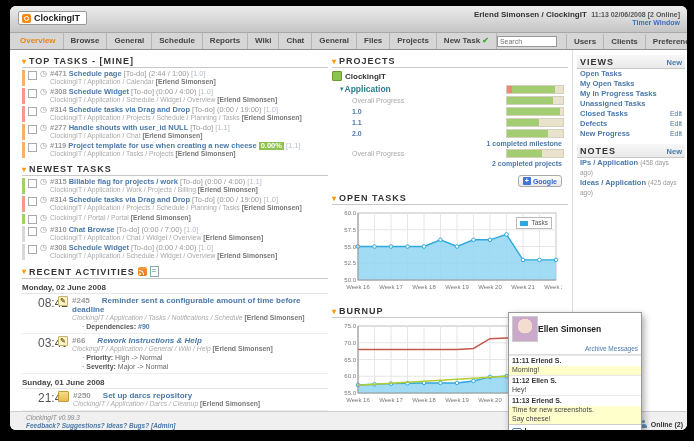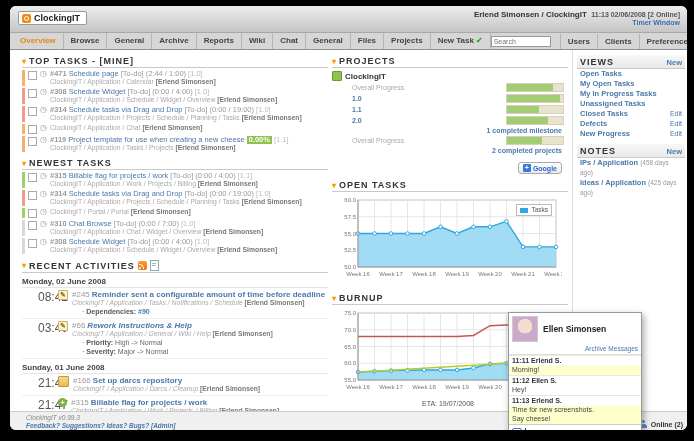--- a/index.html
+++ b/index.html
@@ -31,39 +31,39 @@
   .sec-h{font-size:9px;font-weight:bold;color:#333;letter-spacing:1px;border-bottom:1px solid #c9c9c9;padding:1px 0;margin-top:5px;display:flex;align-items:center;gap:3px}
   .sec-h .arr{color:#f90;font-size:8px;letter-spacing:0}
   
   .task{display:flex;margin:2px 0;align-items:flex-start}
   .tbar{width:3px;align-self:stretch;margin-right:3px;flex-shrink:0}
   .tcheck{width:7px;height:7px;border:1px solid #aaa;background:#fff;margin:1px 3px 0 0;flex-shrink:0;cursor:pointer}
   .tclock{font-size:8px;color:#999;line-height:8px;margin-right:3px;cursor:pointer}
   .tbody{flex:1;min-width:0}
   .tline1{font-size:7.5px;line-height:8px;white-space:nowrap;overflow:hidden}
   .tid{color:#999;font-weight:bold;margin-right:2px}
-  .ttitle{color:#4b79a9;font-weight:normal;cursor:pointer}
+  .ttitle{color:#4b79a9;font-weight:bold;cursor:pointer}
   .tstat{color:#999;margin-left:2px}
   .ttime{color:#999;margin-left:2px}
   .tms{color:#b5bcc9;margin-left:2px}
   .tbadge{background:#8fc350;color:#fff;padding:0 2px;margin-left:2px;font-weight:bold}
   .tago{color:#e0542e;margin-left:2px;font-weight:bold}
   .tline2{font-size:6.8px;color:#aaa;line-height:8px;white-space:nowrap;overflow:hidden}
   .tline2 b{color:#777}
   
   .adate{font-size:8px;font-weight:bold;color:#444;margin:4px 0 2px;border-bottom:1px solid #e5e5e5;padding-bottom:1px}
   .aitem{display:flex;margin:2px 0;padding-bottom:2px;border-bottom:1px solid #efefef}
   .atime{font-size:12px;color:#555;width:20px;flex-shrink:0;margin-left:16px}
   .aicon{width:9px;height:9px;margin-right:4px;flex-shrink:0;color:#fff;font-size:7px;line-height:9px;text-align:center;font-weight:bold}
   .aicon.edit{background:#fdf3c9;border:1px solid #cbb26a;color:#8a7630;width:8px;height:8px;line-height:8px;border-radius:1px}
   .aicon.folder{background:linear-gradient(#f6d98c,#e8bb52);border:1px solid #c39a3e;border-radius:1px}
   .aicon.add{background:#7cb342;border-radius:50%}
   .abody{flex:1;min-width:0}
   .atitle-row{font-size:8px;line-height:9px}
-  .aid{color:#999;font-weight:normal;margin-right:2px}
+  .aid{color:#999;font-weight:bold;margin-right:12px}
   .atitle{color:#4b79a9;font-weight:bold;cursor:pointer}
   .atitle.italic{font-style:italic}
   .apath{font-size:6.8px;color:#aaa;font-style:italic;line-height:8px}
   .apath b{color:#777;font-style:normal}
   .adetail{font-size:7px;color:#666;margin:1px 0 0 10px;line-height:8px}
   .adetail b{color:#555}
   .adetail .lnk{color:#4b79a9;font-weight:bold;cursor:pointer}
   
   .proj-company{display:flex;align-items:center;gap:3px;font-size:8px;font-weight:bold;color:#333;margin-top:3px}
   .cube{width:8px;height:8px;background:#8fc350;border:1px solid #6a9a30;border-radius:1px}
@@ -88,21 +88,21 @@
   
   .panel-h{display:flex;justify-content:space-between;align-items:center;font-size:9px;font-weight:bold;letter-spacing:1px;color:#333;border-bottom:1px solid #c9c9c9;background:linear-gradient(#f7f7f7,#e9e9e9);padding:2px 3px 1px;margin-top:5px}
   .panel-h .new{color:#4b79a9;font-size:7.5px;letter-spacing:0;cursor:pointer}
   .vitem{display:flex;justify-content:space-between;font-size:7.5px;font-weight:bold;color:#4b79a9;line-height:10px;padding:0 3px;cursor:pointer}
   .vitem .edit{font-weight:normal;font-size:7px}
   .nitem{font-size:7.5px;line-height:10px;padding:0 3px}
   .nitem .lbl{color:#4b79a9;font-weight:bold;cursor:pointer}
   .nitem .ago{color:#999;font-size:6.5px}
   
   .chat-popup{position:absolute;left:498px;top:262px;width:132px;background:#fff;border:1px solid #999;box-shadow:2px 3px 7px rgba(0,0,0,.35);font-size:7px;z-index:20}
-  .chat-h{display:flex;align-items:center;gap:5px;padding:3px}
+  .chat-h{display:flex;align-items:center;padding:3px}
   .avatar{width:24px;height:24px;border:1px solid #ccc;background:radial-gradient(circle at 50% 38%,#f3ddd0 0 38%,#caa9ca 39% 100%);flex-shrink:0}
   .chat-name{font-weight:bold;font-size:8.5px;color:#222}
   .archive{text-align:right;color:#4b79a9;font-size:6.5px;padding:0 3px 2px;border-bottom:1px solid #ddd;cursor:pointer}
   .msg-h{font-weight:bold;color:#333;padding:1px 3px;border-top:1px solid #e8e8e8;font-size:7px;line-height:8px}
   .msg-l{padding:0 3px 1px;color:#444;line-height:8px}
   .msg.own .msg-l{background:#ffffcc}
   .chat-input{border-top:1px solid #ccc;padding:2px 3px;display:flex;align-items:center;gap:3px;height:10px;cursor:text}
   .bubble{width:8px;height:6px;border:1px solid #4b79a9;border-radius:2px;position:relative}
   .bubble:after{content:"";position:absolute;left:1px;bottom:-3px;border:2px solid transparent;border-top-color:#4b79a9}
   .cursor{width:1px;height:8px;background:#333}
@@ -140,21 +140,21 @@
       <span class="u1">Erlend Simonsen / ClockingIT</span>
       <span class="u2">11:13 02/06/2008 [2 Online]</span>
       <a class="u3">Timer Window</a>
     </div>
   </div>
   <div class="tabbar">
     <div class="tabs" id="tabs">
         <div class="tab active">Overview</div>
         <div class="tab">Browse</div>
         <div class="tab">General</div>
-        <div class="tab">Archive</div>
+        <div class="tab">Schedule</div>
         <div class="tab">Reports</div>
         <div class="tab">Wiki</div>
         <div class="tab">Chat</div>
         <div class="tab">General</div>
         <div class="tab">Files</div>
         <div class="tab">Projects</div>
         <div class="tab">New Task<span class="check">✔</span></div>
       </div>
     <div class="tab-right">
       <input id="search" placeholder="Search" style="">
@@ -199,20 +199,21 @@
             <div class="tbody">
               <div class="tline1"><span class="tid">#314</span><span class="ttitle">Schedule tasks via Drag and Drop</span><span class="tstat">[To-do]</span><span class="ttime">(0:00 / 19:00)</span><span class="tms">[1.0]</span></div>
               <div class="tline2">ClockingIT / Application / Projects / Schedule / Planning / Tasks <b>[Erlend Simonsen]</b></div>
             </div>
           </div>
           <div class="task">
             <span class="tbar" style="background: rgb(245, 176, 106);"></span>
             <span class="tcheck"></span>
             <span class="tclock">◷</span>
             <div class="tbody">
+              <div class="tline1"><span class="tid">#277</span><span class="ttitle">Handle shouts with user_id NULL</span><span class="tstat">[To-do]</span><span class="tms">[1.1]</span></div>
               <div class="tline2">ClockingIT / Application / Chat <b>[Erlend Simonsen]</b></div>
             </div>
           </div>
           <div class="task">
             <span class="tbar" style="background: rgb(245, 176, 106);"></span>
             <span class="tcheck"></span>
             <span class="tclock">◷</span>
             <div class="tbody">
               <div class="tline1"><span class="tid">#119</span><span class="ttitle">Project template for use when creating a new cheese</span><span class="tbadge">0.00%</span><span class="tms">[1.1]</span></div>
               <div class="tline2">ClockingIT / Application / Tasks / Projects <b>[Erlend Simonsen]</b></div>
@@ -296,21 +297,21 @@
               <div class="apath">ClockingIT / Application / General / Wiki / Help <b>[Erlend Simonsen]</b></div>
               <div class="adetail">· <b>Priority: </b><span>High -&gt; Normal</span></div>
               <div class="adetail">· <b>Severity: </b><span>Major -&gt; Normal</span></div>
             </div>
           </div>
           <div class="adate">Sunday, 01 June 2008</div>
           <div class="aitem">
             <span class="atime">21:47</span>
             <span class="aicon folder"></span>
             <div class="abody">
-              <div class="atitle-row"><span class="aid">#166</span><span class="atitle">Set up darcs repository</span></div>
+              <div class="atitle-row"><span class="aid">#250</span><span class="atitle">Set up darcs repository</span></div>
               <div class="apath">ClockingIT / Application / Darcs / Cleanup <b>[Erlend Simonsen]</b></div>
             </div>
           </div>
           <div class="aitem">
             <span class="atime">21:47</span>
             <span class="aicon add">+</span>
             <div class="abody">
               <div class="atitle-row"><span class="aid">#315</span><span class="atitle">Billable flag for projects / work</span></div>
               <div class="apath">ClockingIT / Application / Work / Projects / Billing <b>[Erlend Simonsen]</b></div>
             </div>
@@ -320,20 +321,29 @@
 
     <div class="col-mid">
       <div class="sec-h">
         <span class="arr">▾</span>
         <span>PROJECTS</span>
       </div>
       <div id="projects">
           <div class="proj-company">
             <span class="cube"></span>
             <span>ClockingIT</span>
+          </div>
+          <div class="pgh">
+            <span class="arr2">▾</span>
+            <span class="pgname">Application</span>
+            <span class="pbar">
+              <span style="width: 9%; background: rgb(233, 138, 118);"></span>
+              <span style="width: 76%; background: rgb(163, 205, 115);"></span>
+              <span style="width: 15%; background: rgb(233, 227, 205);"></span>
+            </span>
           </div>
           <div class="prow">
             <span class="lbl">Overall Progress</span>
             <span class="pbar">
               <span style="width: 82%; background: rgb(163, 205, 115);"></span>
               <span style="width: 18%; background: rgb(233, 227, 205);"></span>
             </span>
           </div>
           <div class="prow">
             <span class="lbl ms">1.0</span>

